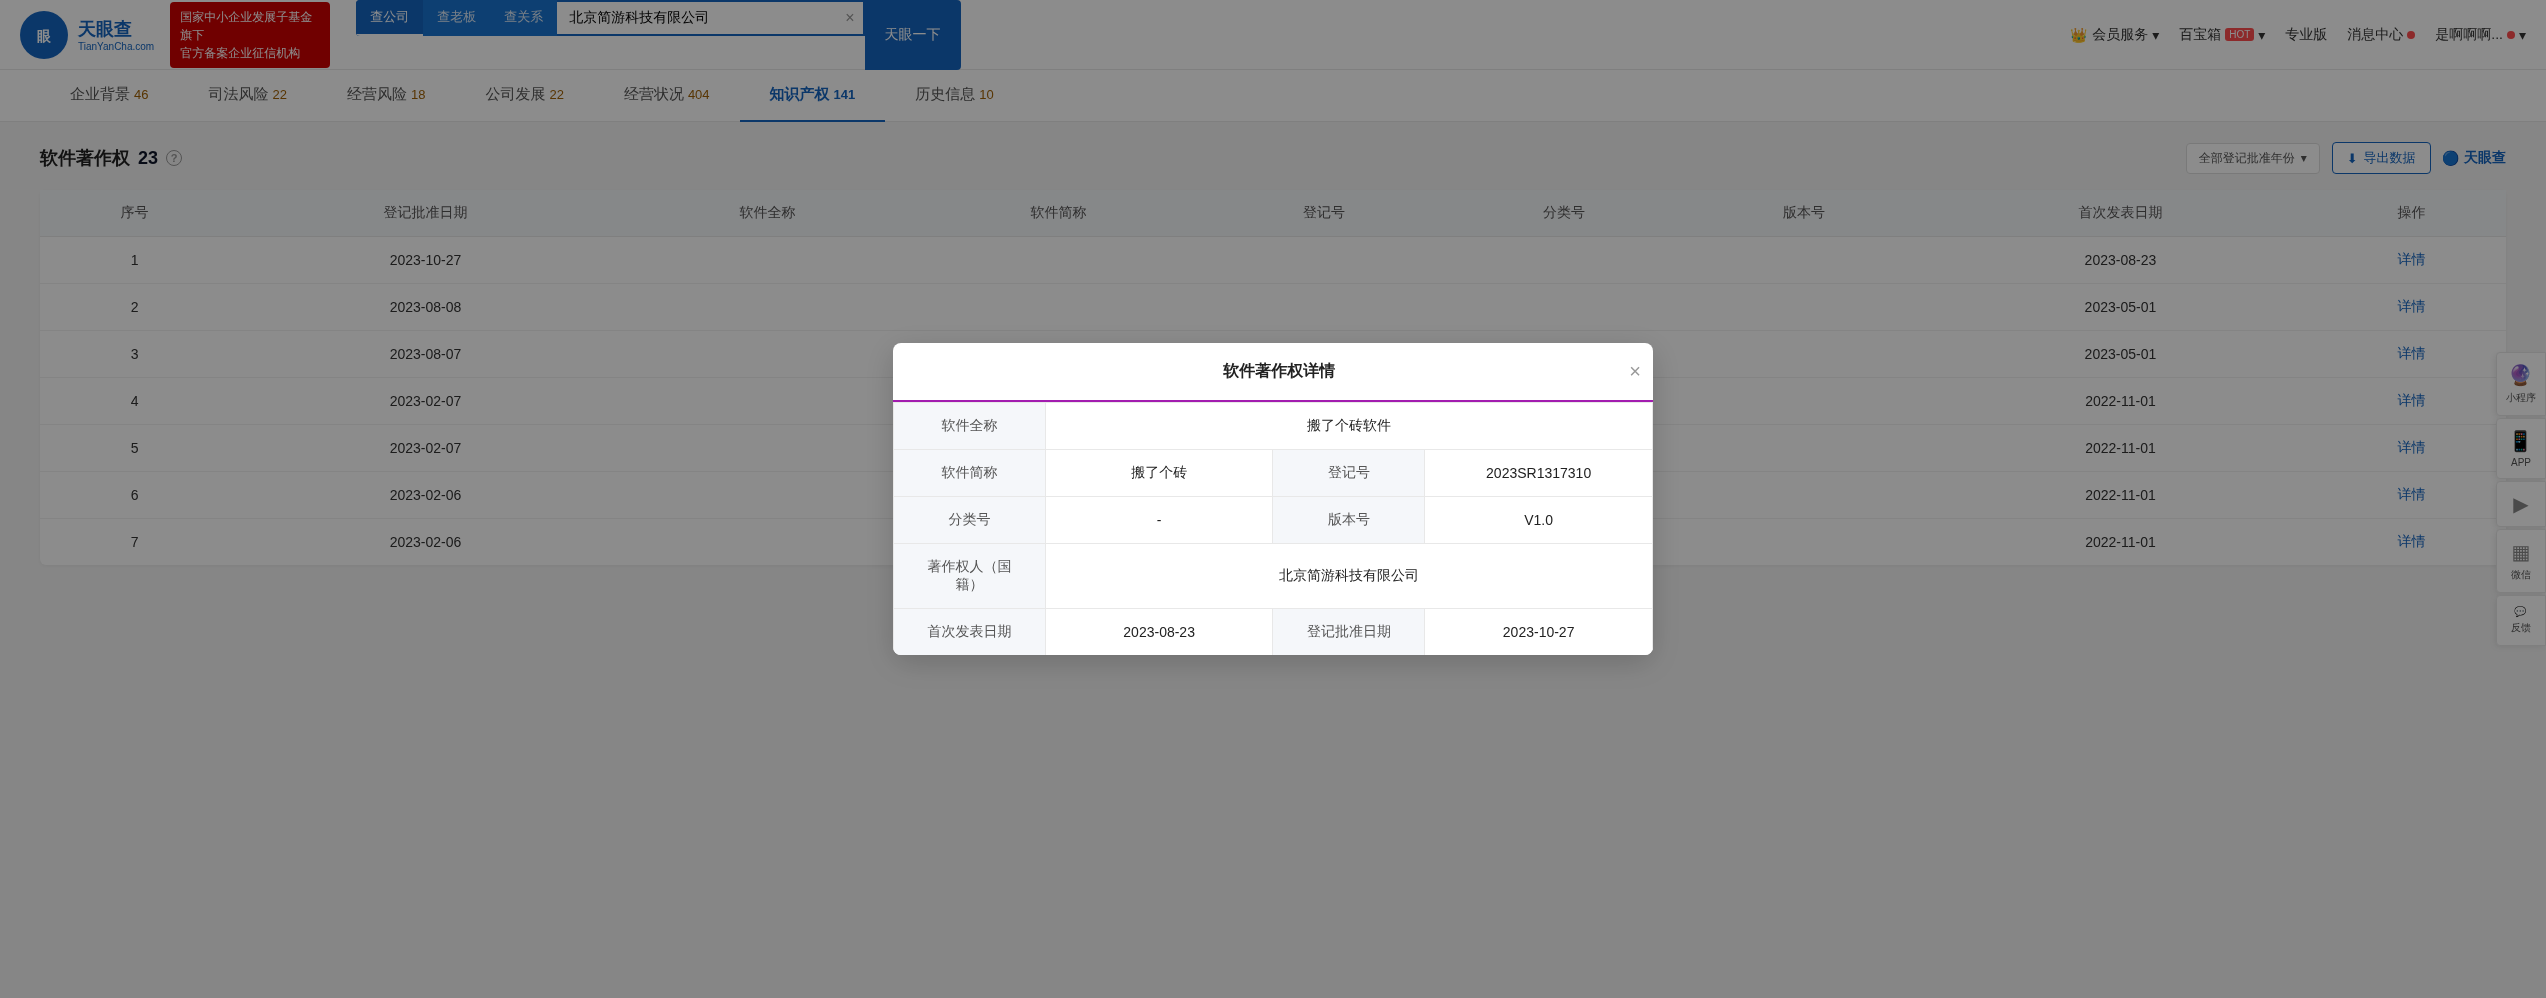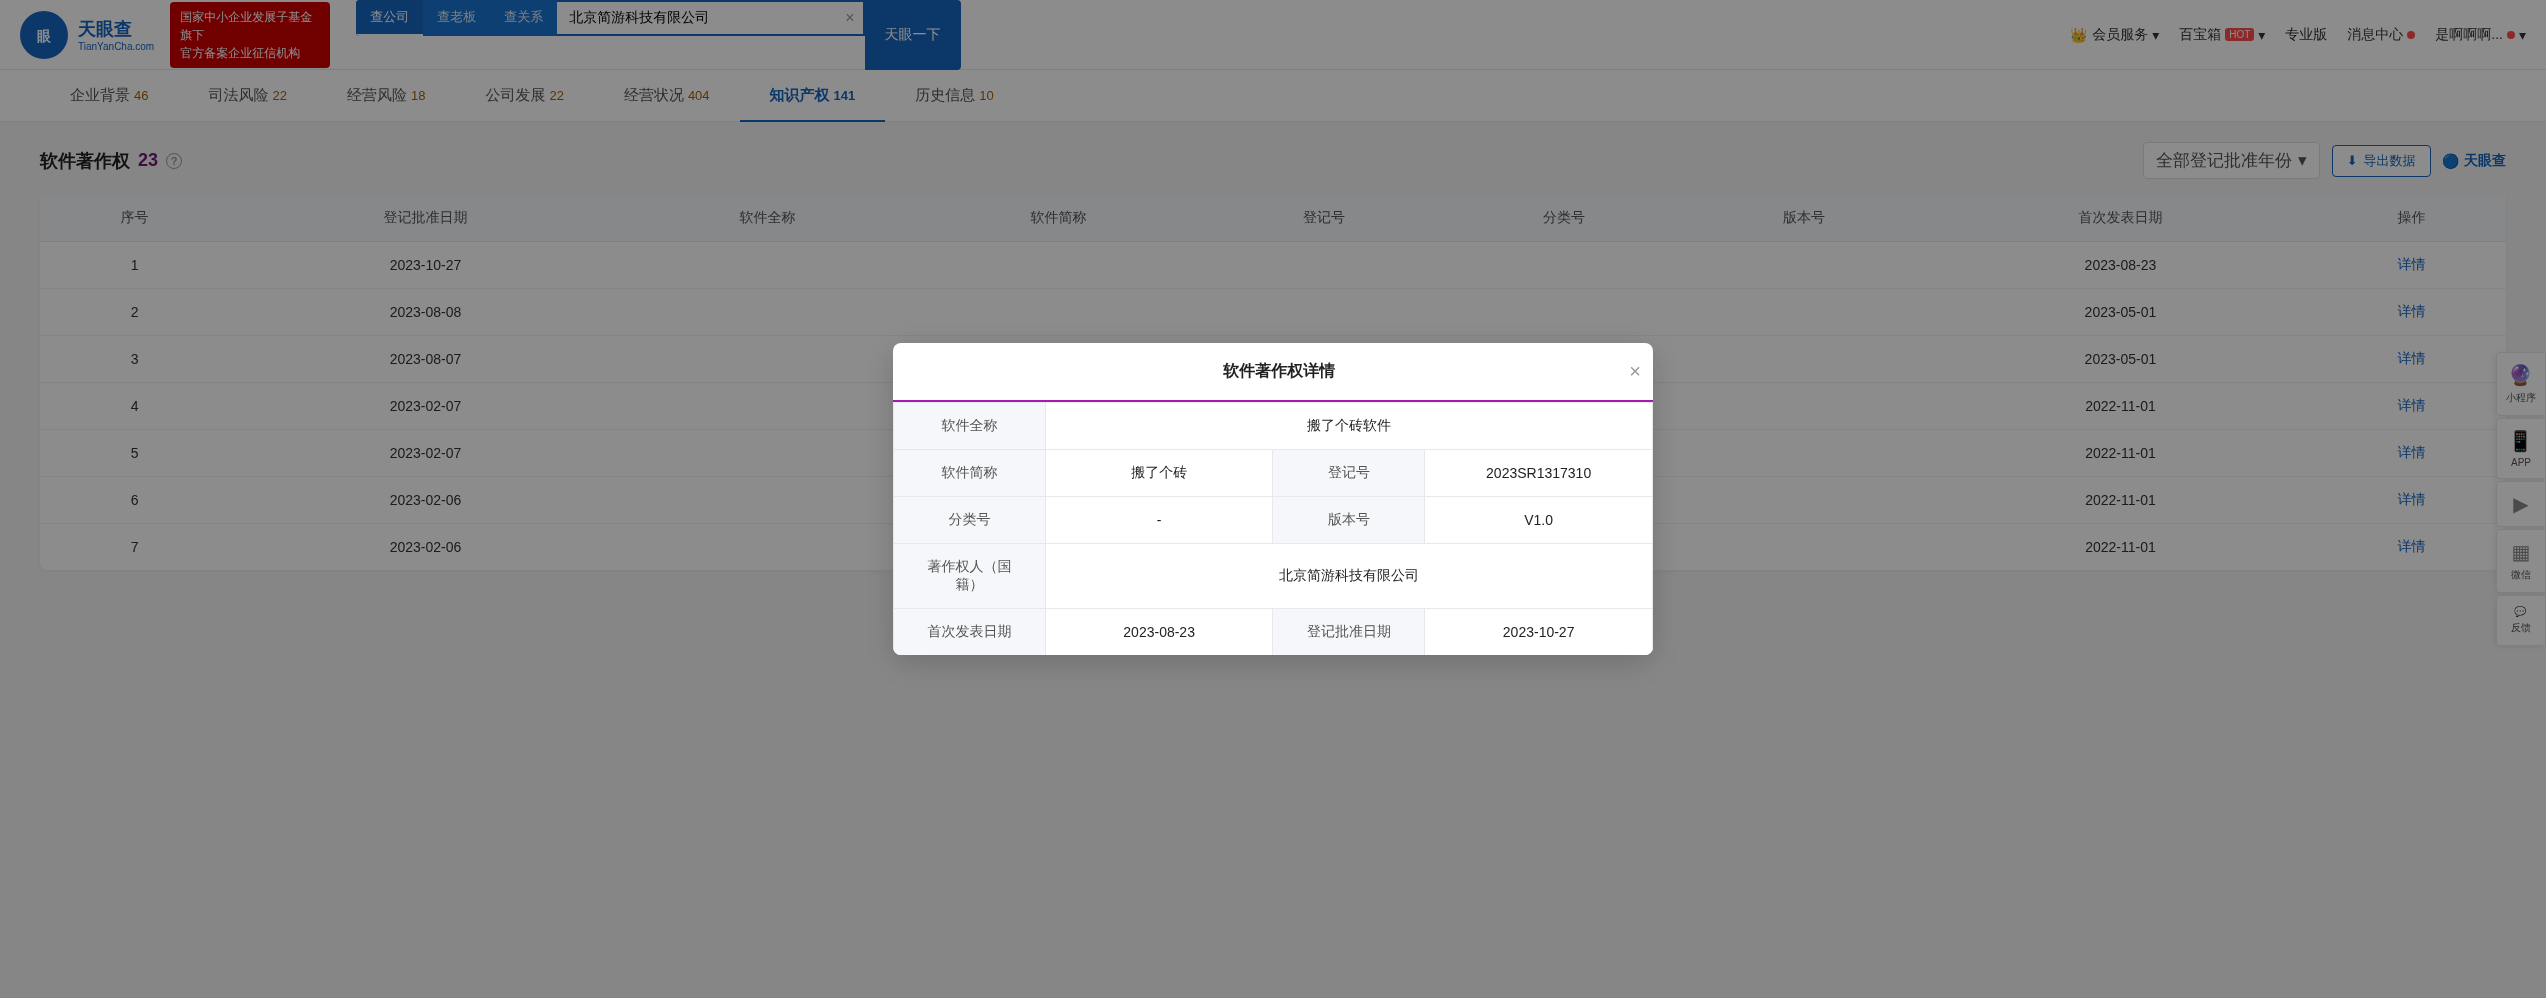--- a/index.html
+++ b/index.html
@@ -19,36 +19,36 @@
     .search-input { border: none; outline: none; padding: 8px 12px; font-size: 14px; width: 280px; }
     .search-clear { padding: 0 8px; color: #999; cursor: pointer; font-size: 16px; }
     .search-btn { background: #1565c0; color: #fff; border: none; padding: 26px 20px; font-size: 14px; cursor: pointer; border-radius: 0 4px 4px 0; }
     .nav-right { display: flex; align-items: center; gap: 20px; margin-left: auto; }
     .nav-item { font-size: 14px; color: #333; cursor: pointer; display: flex; align-items: center; gap: 4px; white-space: nowrap; }
     .nav-item .icon { color: #f5a623; }
     .hot-badge { background: #ff4d4f; color: #fff; font-size: 10px; padding: 1px 4px; border-radius: 3px; vertical-align: super; }
     .dot-badge { width: 8px; height: 8px; background: #ff4d4f; border-radius: 50%; display: inline-block; vertical-align: super; }
 
     
-    .sub-nav { background: #fff; border-bottom: 1px solid #e8e8e8; display: flex; padding: 0 40px; height: 52px; gap: 0; }
+    .sub-nav { background: #fff; border-bottom: 1px solid #e8e8e8; display: flex; align-items: center; padding: 0 40px; height: 52px; gap: 0; }
     .sub-nav-item { padding: 0 30px; height: 52px; display: flex; align-items: center; font-size: 15px; color: #555; cursor: pointer; border-bottom: 2px solid transparent; white-space: nowrap; }
     .sub-nav-item.active { color: #1565c0; border-bottom: 2px solid #1565c0; font-weight: bold; }
     .sub-nav-item .badge { color: #a16207; font-size: 13px; margin-left: 4px; }
     .sub-nav-item.active .badge { color: #1565c0; }
 
     
     .content { padding: 20px 40px; background: #f5f5f5; min-height: calc(100vh - 122px); }
 
     
     .section-header { display: flex; align-items: center; margin-bottom: 16px; }
     .section-title { font-size: 18px; font-weight: bold; color: #222; display: flex; align-items: center; gap: 8px; }
-    .section-count { color: #701a75; font-weight: bold; }
+    .section-count { color: #0f172a; font-weight: bold; }
     .help-icon { width: 16px; height: 16px; border: 1px solid #999; border-radius: 50%; display: inline-flex; align-items: center; justify-content: center; font-size: 11px; color: #999; cursor: pointer; }
     .section-actions { margin-left: auto; display: flex; align-items: center; gap: 12px; }
-    .year-filter { border: 1px solid #ddd; background: #fff; padding: 6px 12px; font-size: 17px; border-radius: 4px; cursor: pointer; display: flex; align-items: center; gap: 6px; color: #555; }
+    .year-filter { border: 1px solid #ddd; background: #fff; padding: 6px 12px; font-size: 12px; border-radius: 4px; cursor: pointer; display: flex; align-items: center; gap: 6px; color: #555; }
     .export-btn { border: 1px solid #1565c0; background: #fff; color: #1565c0; padding: 6px 14px; font-size: 13px; border-radius: 4px; cursor: pointer; display: flex; align-items: center; gap: 6px; }
     .tyancha-logo-sm { display: flex; align-items: center; gap: 4px; color: #1565c0; font-size: 14px; font-weight: bold; }
 
     
     .table-wrap { background: #fff; border-radius: 6px; box-shadow: 0 1px 4px rgba(0,0,0,0.06); }
     table { width: 100%; border-collapse: collapse; }
     thead tr { background: #f5f7fa; }
     th { padding: 14px 12px; font-size: 14px; color: #555; font-weight: 500; border-bottom: 1px solid #e8e8e8; text-align: center; }
     td { padding: 14px 12px; font-size: 14px; color: #333; border-bottom: 1px solid #f0f0f0; text-align: center; }
     tr:last-child td { border-bottom: none; }

